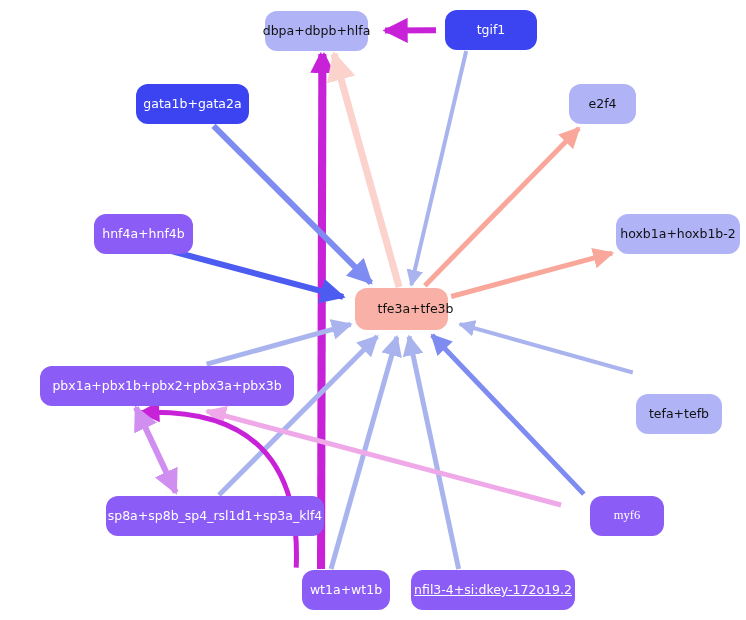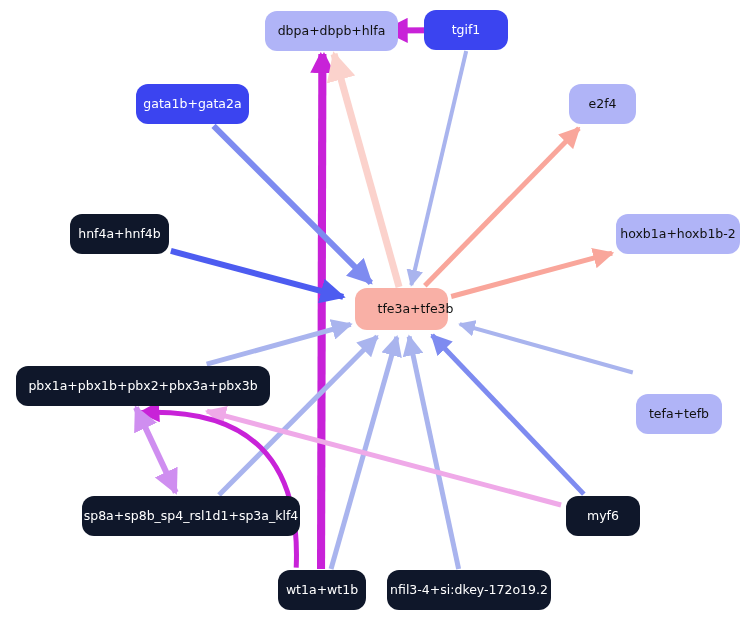--- a/index.html
+++ b/index.html
@@ -17,21 +17,21 @@
     border-radius:12px;
     display:flex;align-items:center;justify-content:center;
     text-align:center;
     font-size:12.5px;
     line-height:1.1;
     white-space:nowrap;
     padding:0 10px;
     user-select:none;
   }
   .node.dark{background:#3b44f0;color:#ffffff;}
-  .node.mid{background:#0f172a;color:#ffffff;}
+  .node.mid{background:#8b5cf6;color:#ffffff;margin-left:24px;}
   .node.light{background:#b0b4f7;color:#111111;}
   .node.salmon{background:#f9b0a6;color:#111111;}
 </style>
 </head>
 <body>
 
 <div id="canvas">
   <svg id="edges" viewBox="0 0 746 620">
       <defs>
         <marker id="#c822d8" viewBox="0 0 10 10" refX="9" refY="5" markerWidth="4.2" markerHeight="4.2" orient="auto" markerUnits="strokeWidth">
@@ -75,24 +75,24 @@
       <path d="M632.8,372.4757894736842 L459.8,324.1285981308411" stroke="#a9b4ee" stroke-width="4" fill="none" stroke-linecap="butt" marker-end="url(##a9b4ee)"></path>
       <path d="M218.9848167539267,495 L377.05246376811596,336.52" stroke="#a9b4ee" stroke-width="5" fill="none" stroke-linecap="butt" marker-end="url(##a9b4ee)"></path>
       <path d="M583.8246700507614,494.12 L432.09330049261087,335.2" stroke="#7e8bf0" stroke-width="5" fill="none" stroke-linecap="butt" marker-end="url(##7e8bf0)"></path>
       <path d="M331.02699619771863,569 L396.88405693950176,336.96" stroke="#a9b4ee" stroke-width="5" fill="none" stroke-linecap="butt" marker-end="url(##a9b4ee)"></path>
       <path d="M458.6358490566038,569 L409.10284697508894,336.52" stroke="#a9b4ee" stroke-width="5" fill="none" stroke-linecap="butt" marker-end="url(##a9b4ee)"></path>
       <path d="M561.04,504.98818278427206 L206.9191935483871,411.2" stroke="#efa9e8" stroke-width="5" fill="none" stroke-linecap="butt" marker-end="url(##efa9e8)"></path>
       <path d="M296.2022340425532,567.68 Q303.040569199524,405.09395040832396 140.48030303030302,412.52" stroke="#c822d8" stroke-width="5" fill="none" stroke-linecap="butt" marker-end="url(##c822d8)"></path>
       <path d="M135.95703125,407.44 L175.78203125,492.56" stroke="#cf8ef0" stroke-width="6" fill="none" stroke-linecap="butt" marker-end="url(##cf8ef0)" marker-start="url(##cf8ef0-r)"></path>
     </svg>
   <div id="nodes-layer">
-      <div class="node light" style="left: 265px; top: 11px; width: 133px; height: 40px;">
+      <div class="node light" style="left: 265px; top: 11px; width: 103px; height: 40px;">
         <span>dbpa+dbpb+hlfa</span>
       </div>
-      <div class="node dark" style="left: 424px; top: 10px; width: 84px; height: 40px; justify-content: center;">
+      <div class="node dark" style="left: 445px; top: 10px; width: 92px; height: 40px; justify-content: center;">
         <span>tgif1</span>
       </div>
       <div class="node dark" style="left: 136px; top: 84px; width: 113px; height: 40px;">
         <span>gata1b+gata2a</span>
       </div>
       <div class="node light" style="left: 569px; top: 84px; width: 67px; height: 40px;">
         <span>e2f4</span>
       </div>
       <div class="node mid" style="left: 70px; top: 214px; width: 99px; height: 40px;">
         <span>hnf4a+hnf4b</span>
@@ -105,23 +105,23 @@
       </div>
       <div class="node mid" style="left: 16px; top: 366px; width: 254px; height: 40px; text-align: right;">
         <span>pbx1a+pbx1b+pbx2+pbx3a+pbx3b</span>
       </div>
       <div class="node light" style="left: 636px; top: 366px; width: 86px; height: 40px; margin-top: 28px;">
         <span>tefa+tefb</span>
       </div>
       <div class="node mid" style="left: 82px; top: 496px; width: 218px; height: 40px; align-items: center;">
         <span>sp8a+sp8b_sp4_rsl1d1+sp3a_klf4</span>
       </div>
-      <div class="node mid" style="left: 566px; top: 496px; width: 74px; height: 40px;">
+      <div class="node mid" style="left: 566px; top: 496px; width: 74px; height: 40px; font-family: Liberation Serif, serif;">
         <span>myf6</span>
       </div>
       <div class="node mid" style="left: 278px; top: 570px; width: 88px; height: 40px;">
         <span>wt1a+wt1b</span>
       </div>
-      <div class="node mid" style="left: 387px; top: 570px; width: 164px; height: 40px;">
+      <div class="node mid" style="left: 387px; top: 570px; width: 164px; height: 40px; text-decoration: underline;">
         <span>nfil3-4+si:dkey-172o19.2</span>
       </div>
     </div>
 </div>
 
 </body></html>

